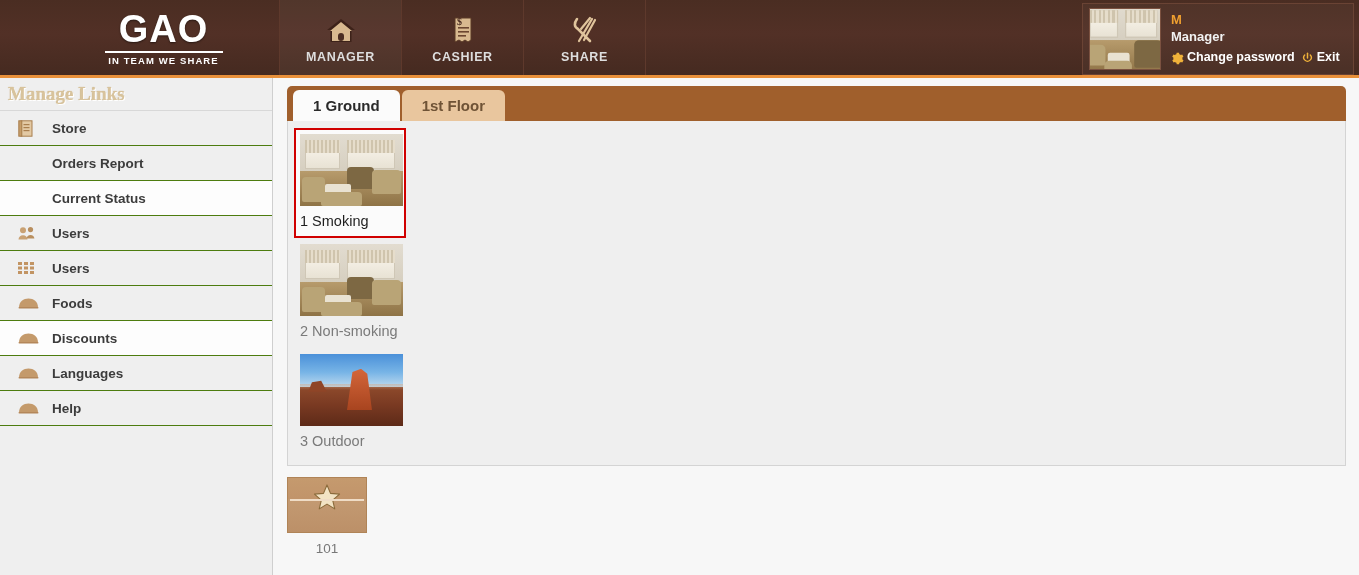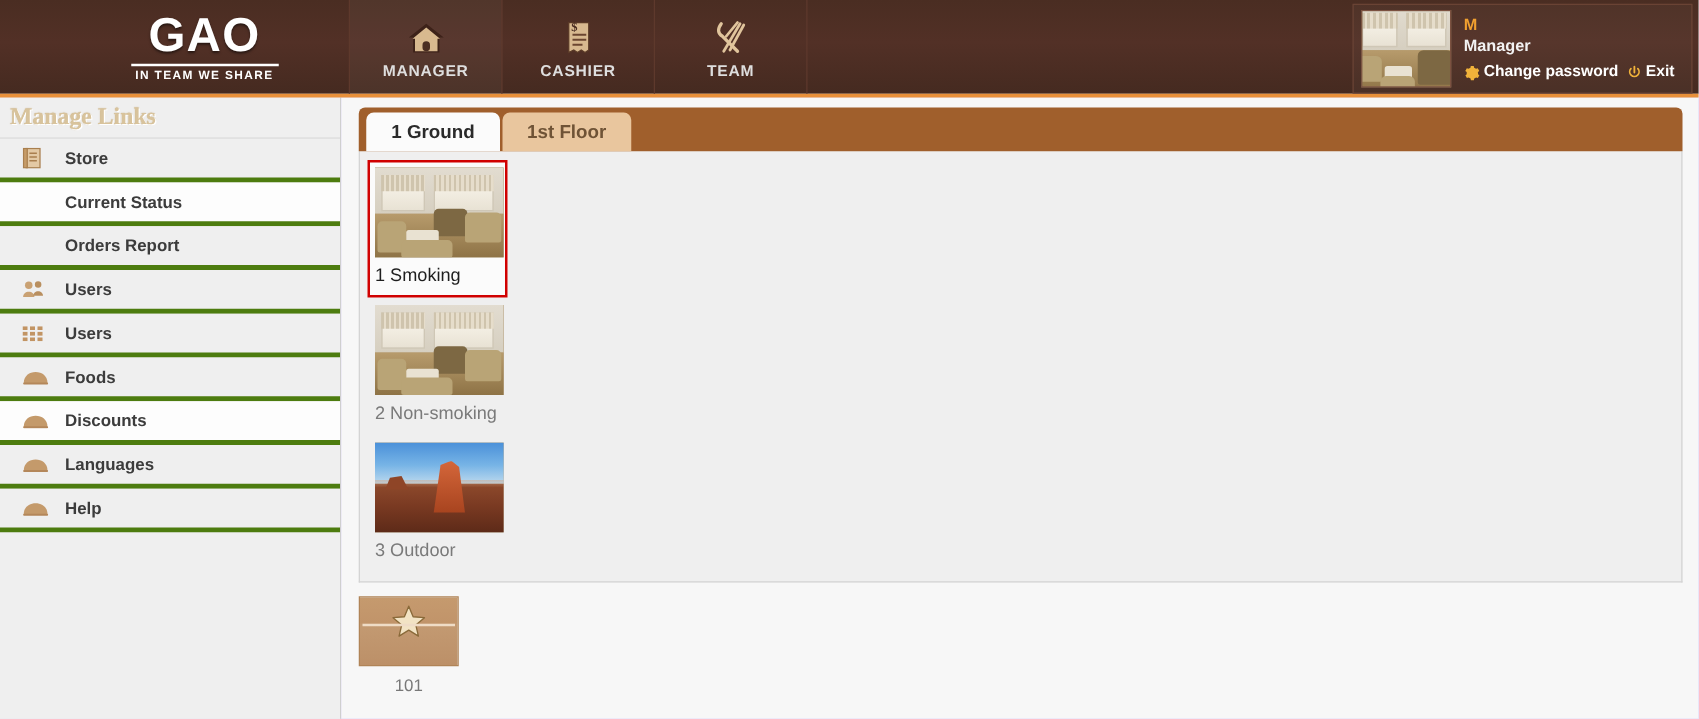--- a/index.html
+++ b/index.html
@@ -104,21 +104,21 @@
     font-family: "Liberation Serif", serif;
     font-size: 19px; font-weight: bold;
     color: #d8c39c;
     text-shadow: 1px 1px 0 #ffffff, 0 0 1px #bda26f;
     background: #efefef;
     border-bottom: 1px solid #d8d8d8;
   }
   .side-item {
     height: 35px;
     display: flex; align-items: center;
-    border-bottom: 4px solid #4d7c0f;
+    border-bottom: 1px solid #4d7c0f;
     background: #efefef;
     cursor: pointer;
     padding-left: 18px;
   }
   .side-item.light { background: #fdfdfd; }
   .side-icon {
     width: 34px; flex: none;
     display: flex; align-items: center; justify-content: flex-start;
   }
   .side-label {
@@ -269,21 +269,21 @@
     <div class="nav-icon">
       <svg width="30" height="28" viewBox="0 0 30 28">
         <g stroke="#e0c49c" stroke-width="2.2" stroke-linecap="round" fill="none">
           <line x1="22" y1="3" x2="9" y2="25"></line>
           <line x1="25" y1="4" x2="14" y2="24"></line>
           <line x1="20" y1="2" x2="11" y2="13"></line>
         </g>
         <path d="M7 3 C4 7 4 11 8 13 L20 25" stroke="#e0c49c" stroke-width="2.6" fill="none" stroke-linecap="round"></path>
       </svg>
     </div>
-    <div class="nav-label">TEAM</div>
+    <div class="nav-label">SHARE</div>
   </div>
 
   <div class="spacer"></div>
 
   <div class="userbox">
     <div class="avatar">
       <div class="photo-interior">
         <div class="pi-wallband"></div>
         <div class="pi-win" style="left:6%;width:36%"></div>
         <div class="pi-win" style="left:50%;width:40%"></div>
@@ -330,26 +330,26 @@
           <rect x="3" y="0.8" width="11" height="15.4" fill="#e3c9a4" stroke="#a97f4e" stroke-width="1"></rect>
           <rect x="0.8" y="0.8" width="3" height="15.4" fill="#c69c68" stroke="#a97f4e" stroke-width="1"></rect>
           <rect x="5.5" y="4" width="6" height="1.2" fill="#a97f4e"></rect>
           <rect x="5.5" y="7" width="6" height="1.2" fill="#a97f4e"></rect>
           <rect x="5.5" y="10" width="6" height="1.2" fill="#a97f4e"></rect>
         </svg>
       </span>
       <span class="side-label">Store</span>
     </div>
 
+    <div class="side-item sub">
+      <span class="side-label">Orders Report</span>
+    </div>
+
     <div class="side-item sub light">
       <span class="side-label">Current Status</span>
-    </div>
-
-    <div class="side-item sub">
-      <span class="side-label">Orders Report</span>
     </div>
 
     <div class="side-item">
       <span class="side-icon">
         <svg width="19" height="15" viewBox="0 0 19 15">
           <circle cx="5" cy="4.2" r="3" fill="#c9a173"></circle>
           <path d="M0.5 13.5c0-2.6 2-4.2 4.5-4.2s4.5 1.6 4.5 4.2z" fill="#c9a173"></path>
           <circle cx="12.5" cy="3.6" r="2.6" fill="#b98f5f"></circle>
           <path d="M8.6 12.6c0-2.3 1.8-3.7 3.9-3.7s3.9 1.4 3.9 3.7z" fill="#b98f5f"></path>
         </svg>

